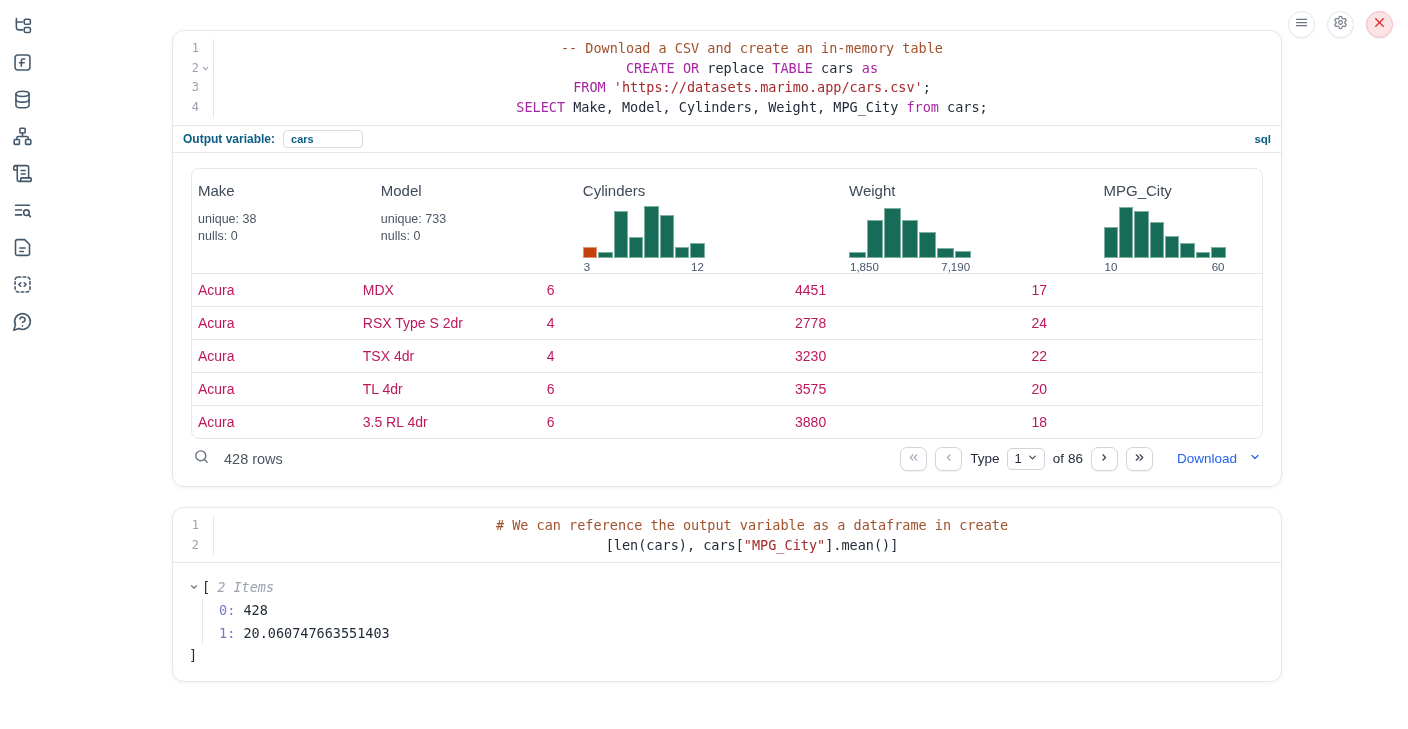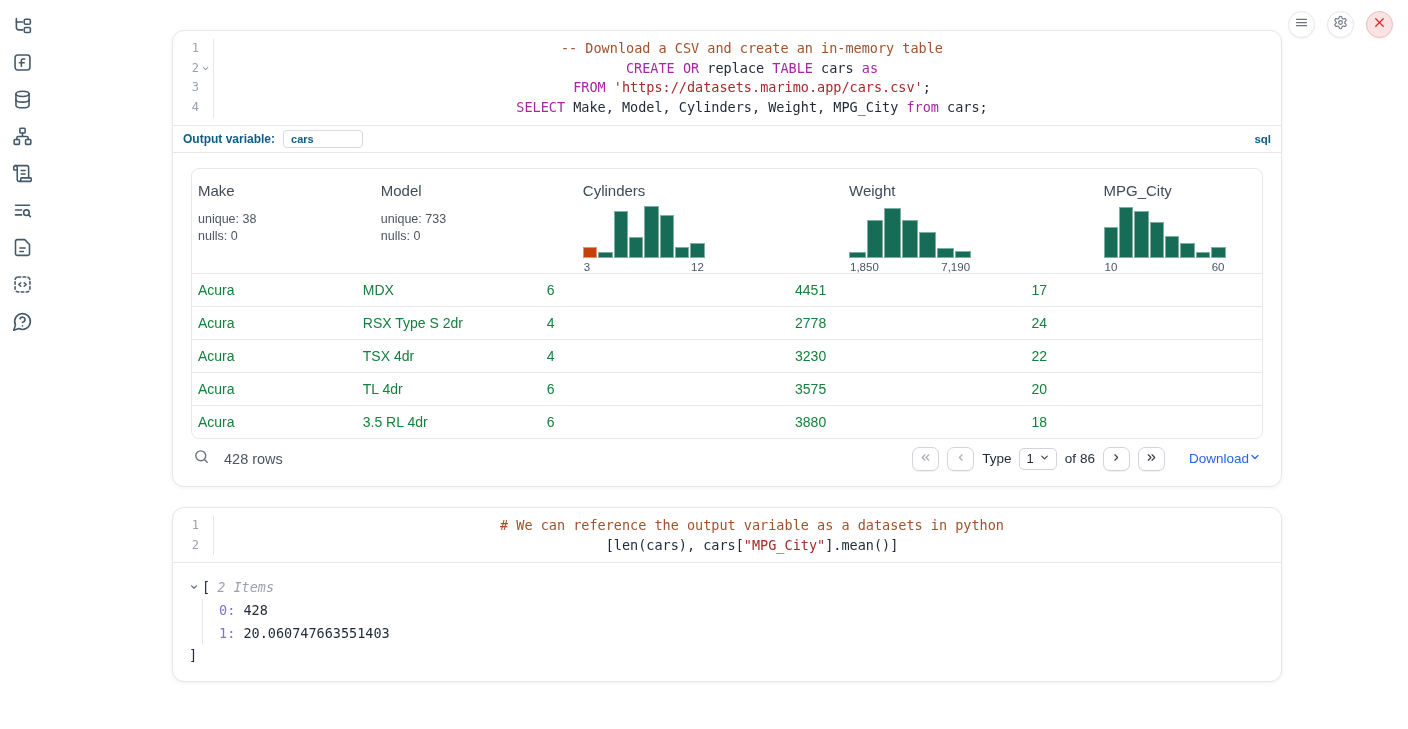--- a/index.html
+++ b/index.html
@@ -54,39 +54,39 @@
   .th { padding:0 6px; }
   .c0 { width:15.4%; } .c1 { width:17.2%; } .c2 { width:23.2%; } .c3 { width:22.1%; } .c4 { flex:1; }
   .th-name { font-size:15px; color:#3f4a5a; cursor:pointer; }
   .th-stats { margin-top:12px; font-size:12.5px; color:#4b5563; line-height:1.35; }
   .hist { margin-top:7px; width:122px; }
   .hist-bars { display:flex; align-items:flex-end; height:52px; gap:1px; }
   .hist-bar { flex:1; border:1px solid rgba(255,255,255,.45); }
   .hist-labels { display:flex; justify-content:space-between; margin-top:3px;
     font-size:11.5px; color:#475569; padding:0 1px; }
   .tr { display:flex; border-top:1px solid #e5e7eb; height:33px; align-items:center;
-    font-size:14px; color:#15803d; }
+    font-size:14px; color:#be185d; }
   .td { padding:0 6px; overflow:hidden; white-space:nowrap; }
 
   .table-footer { display:flex; align-items:center; margin-top:5px; height:30px; padding:0 2px; }
   .search-btn { color:#6b7280; display:flex; align-items:center; cursor:pointer; }
   .search-btn svg { width:17px; height:17px; }
   .rows-label { margin-left:14px; font-size:14.5px; color:#4b5563; }
   .pager { margin-left:auto; display:flex; align-items:center; gap:8px; }
   .pg-btn { width:27px; height:24px; border:1px solid #d1d5db; border-radius:7px;
     background:#fff; display:flex; align-items:center; justify-content:center;
     color:#374151; box-shadow:0 1px 1px rgba(0,0,0,.06); cursor:pointer; }
   .pg-btn svg { width:13px; height:13px; }
   .pg-btn.disabled { color:#a8aeb8; }
   .pg-text { font-size:13.5px; color:#1f2937; }
   .page-select { display:flex; align-items:center; gap:5px; height:22px; padding:0 6px;
     border:1px solid #d1d5db; border-radius:5px; font-size:13px; color:#1f2937;
     background:#fff; cursor:pointer; }
   .page-select svg { width:11px; height:11px; color:#374151; }
-  .download { margin-left:16px; display:flex; align-items:center; gap:0;
+  .download { margin-left:16px; display:flex; align-items:center; gap:12px;
     color:#2563eb; font-size:13.5px; cursor:pointer; }
   .download svg { width:12px; height:12px; }
 
   
   .py-output { border-top:1px solid #e5e7eb; padding:14px 16px 16px;
     font-family:"DejaVu Sans Mono", monospace; font-size:13.5px; color:#1f2937; }
   .out-head { display:flex; align-items:center; line-height:20px; }
   .out-head .tree-chevron { color:#6b7280; margin-right:3px; display:flex; }
   .out-head .tree-chevron svg { width:10px; height:10px; }
   .out-items-label { color:#9ca3af; font-style:italic; margin-left:7px; }
@@ -393,21 +393,21 @@
                 </svg>
             </span>
           </div>
         </div>
       </div>
     </div>
   </div>
 
   <div class="cell">
     <div class="code-area" id="py-code">
-        <div class="code-line"><span class="ln">1</span><span class="fold"></span><span class="code-content"><span class="tok-comment"># We can reference the output variable as a datasets in python</span></span></div>
+        <div class="code-line"><span class="ln">1</span><span class="fold"></span><span class="code-content"><span class="tok-comment"># We can reference the output variable as a dataframe in create</span></span></div>
         <div class="code-line"><span class="ln">2</span><span class="fold"></span><span class="code-content"><span>[len(cars), cars[</span><span class="tok-str">"MPG_City"</span><span>].mean()]</span></span></div>
       </div>
 
     <div class="py-output">
       <div class="out-head">
         <span class="tree-chevron">
           <svg viewBox="0 0 24 24" fill="none" stroke="currentColor" stroke-width="2.8" stroke-linecap="round" stroke-linejoin="round">
               <path d="m6 9 6 6 6-6"></path>
             </svg>
         </span>

